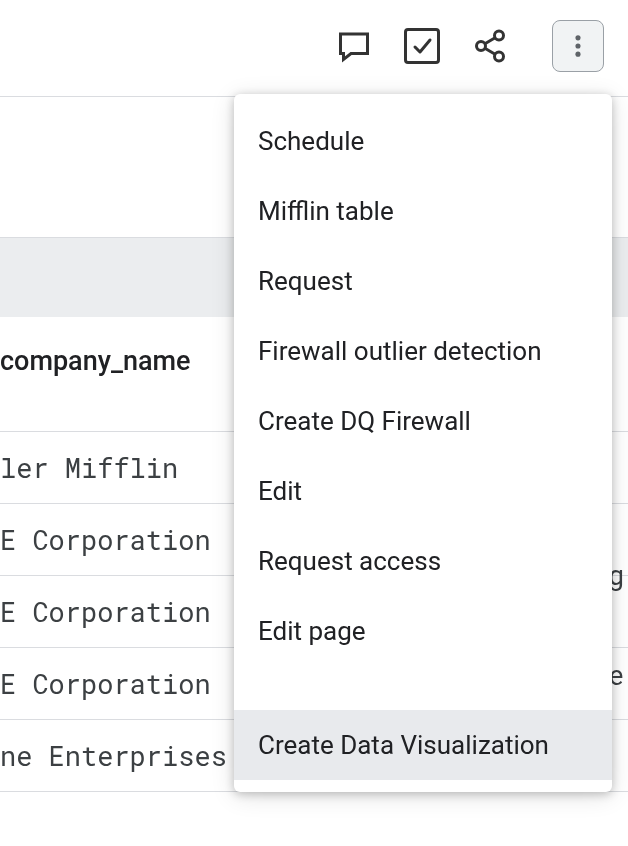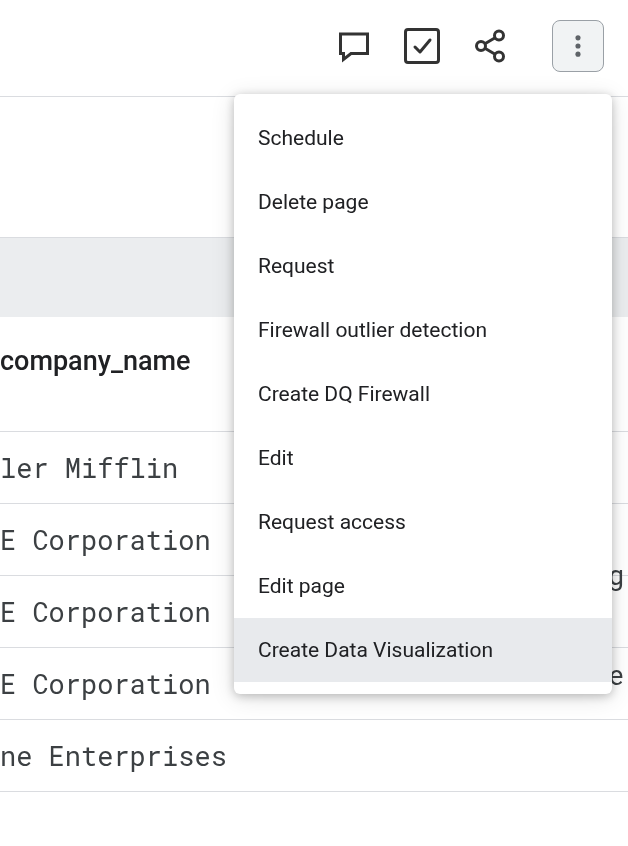--- a/index.html
+++ b/index.html
@@ -115,27 +115,28 @@
       top: 94px;
       width: 378px;
       background: #fff;
       border-radius: 6px;
       box-shadow: 0 2px 10px rgba(0,0,0,0.22), 0 4px 24px rgba(0,0,0,0.12);
       padding: 12px 0;
       z-index: 100;
     }
     .dropdown-item {
       padding: 20px 24px;
-      font-size: 21px;
+      font-size: 26px;
       color: #202124;
       cursor: pointer;
       font-weight: 400;
     }
     .dropdown-item.highlighted {
       background: #e8eaed;
+      margin-top: 44px;
     }
   </style>
 </head>
 <body>
 
 <div class="toolbar">
   <div class="toolbar-icon">
     <svg viewBox="0 0 24 24" fill="none" stroke="#333" stroke-width="2">
       <path d="M3 4h18v13H10l-5 4v-4H3V4z"></path>
     </svg>
@@ -179,21 +180,21 @@
   </div>
 </div>
 
 <div class="right-col-fragments">
   <div class="right-frag">ag</div>
   <div class="right-frag">Te</div>
 </div>
 
 <div class="dropdown">
   <div class="dropdown-item">Schedule</div>
-  <div class="dropdown-item">Delete page</div>
+  <div class="dropdown-item">Mifflin table</div>
   <div class="dropdown-item">Request</div>
   <div class="dropdown-item">Firewall outlier detection</div>
   <div class="dropdown-item">Create DQ Firewall</div>
   <div class="dropdown-item">Edit</div>
   <div class="dropdown-item">Request access</div>
   <div class="dropdown-item">Edit page</div>
   <div class="dropdown-item highlighted">Create Data Visualization</div>
 </div>
 
 </body></html>

